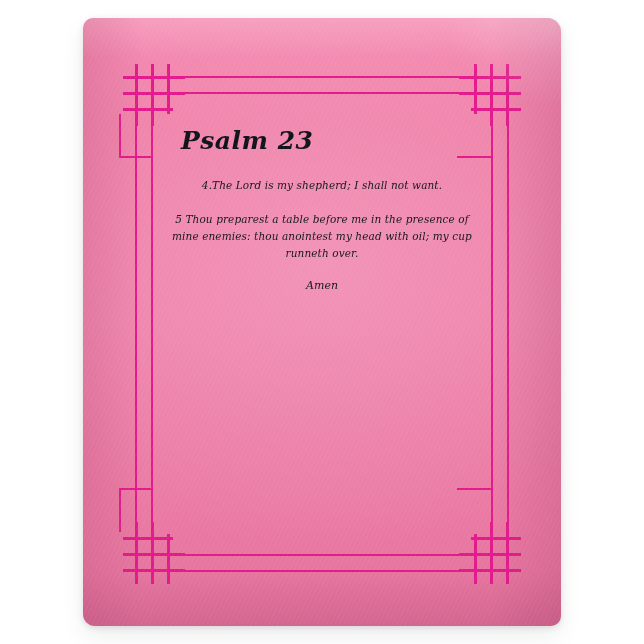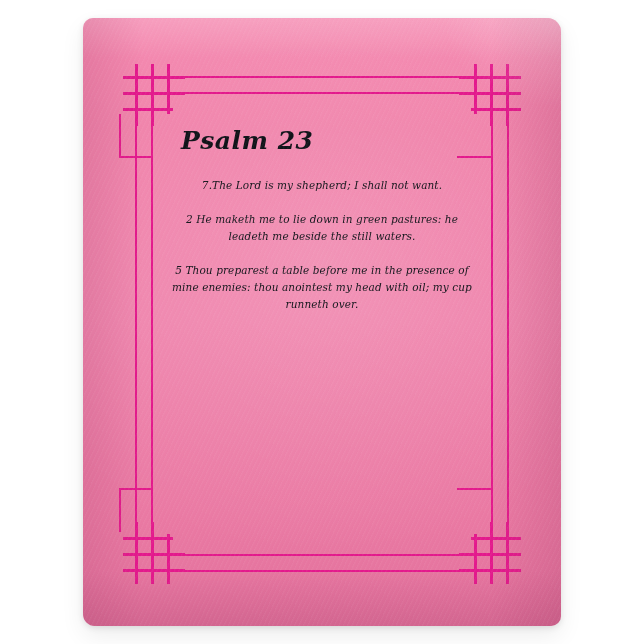--- a/index.html
+++ b/index.html
@@ -227,23 +227,23 @@
             <span class="h2"></span>
             <span class="h3"></span>
           <span class="v1"></span>
             <span class="v2"></span>
             <span class="v3"></span>
         </div>
       </div>
 
       <div id="text-block">
         <h1 id="psalm-title">Psalm 23</h1>
-        <p class="verse">7.The Lord is my shepherd; I shall not want.</p>
-        <p class="verse">2 He maketh me to lie down in green pastures: he leadeth me beside the still waters.</p>
+        <p class="verse">4.The Lord is my shepherd; I shall not want.</p>
         <p class="verse">5 Thou preparest a table before me in the presence of mine enemies: thou anointest my head with oil; my cup runneth over.</p>
+        <p class="amen">Amen</p>
       </div>
 
     </div>
 
     <div class="fold top"></div>
     <div class="fold left"></div>
     <div class="fold right"></div>
     <div class="fold bottom"></div>
     <div class="fold corner-tr"></div>
     <div id="texture"></div>

